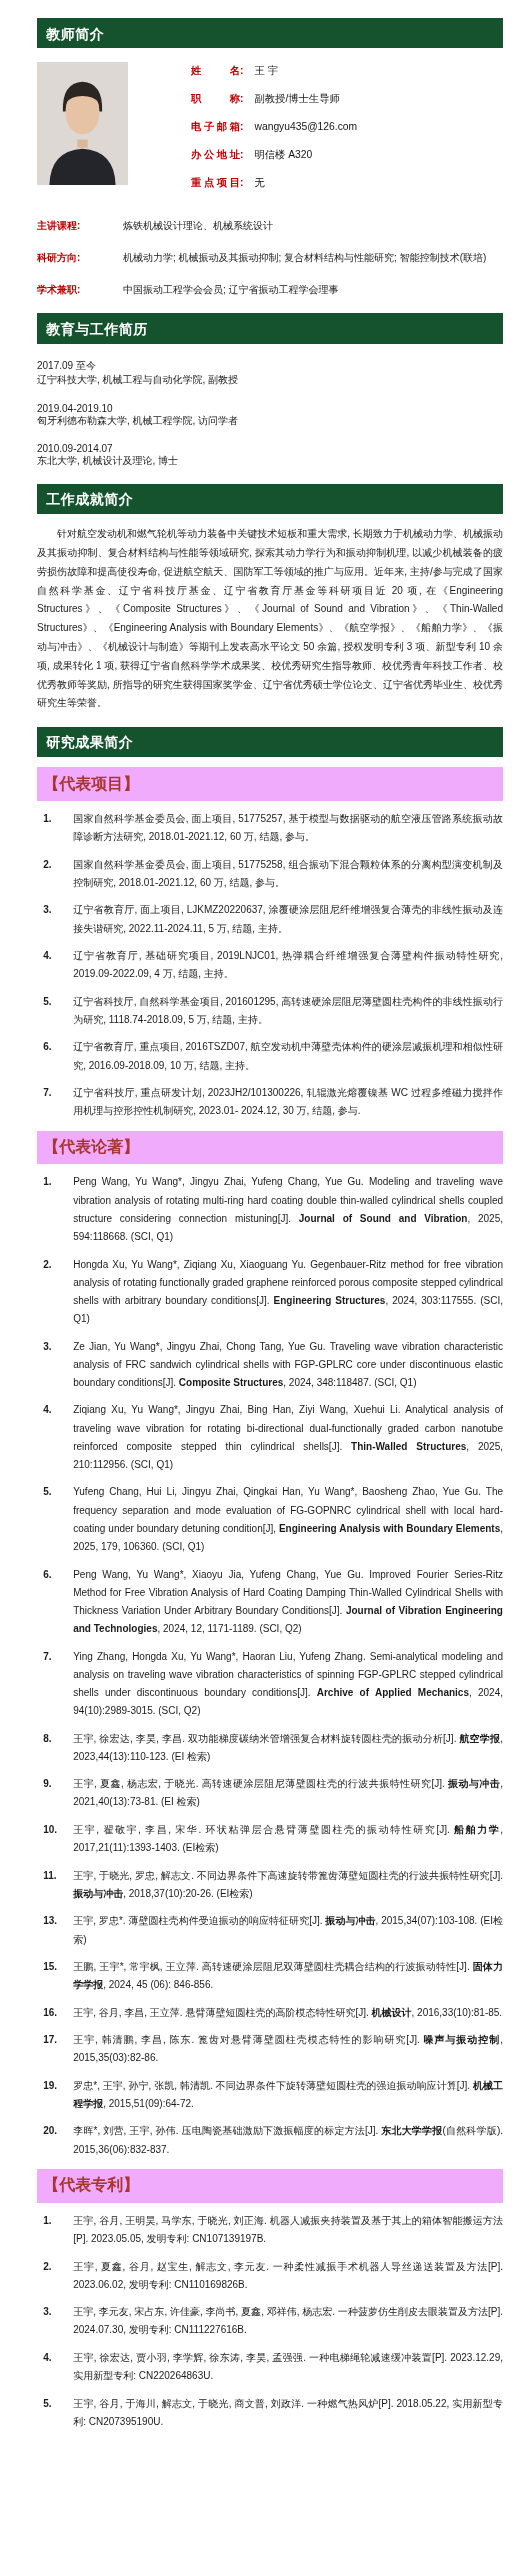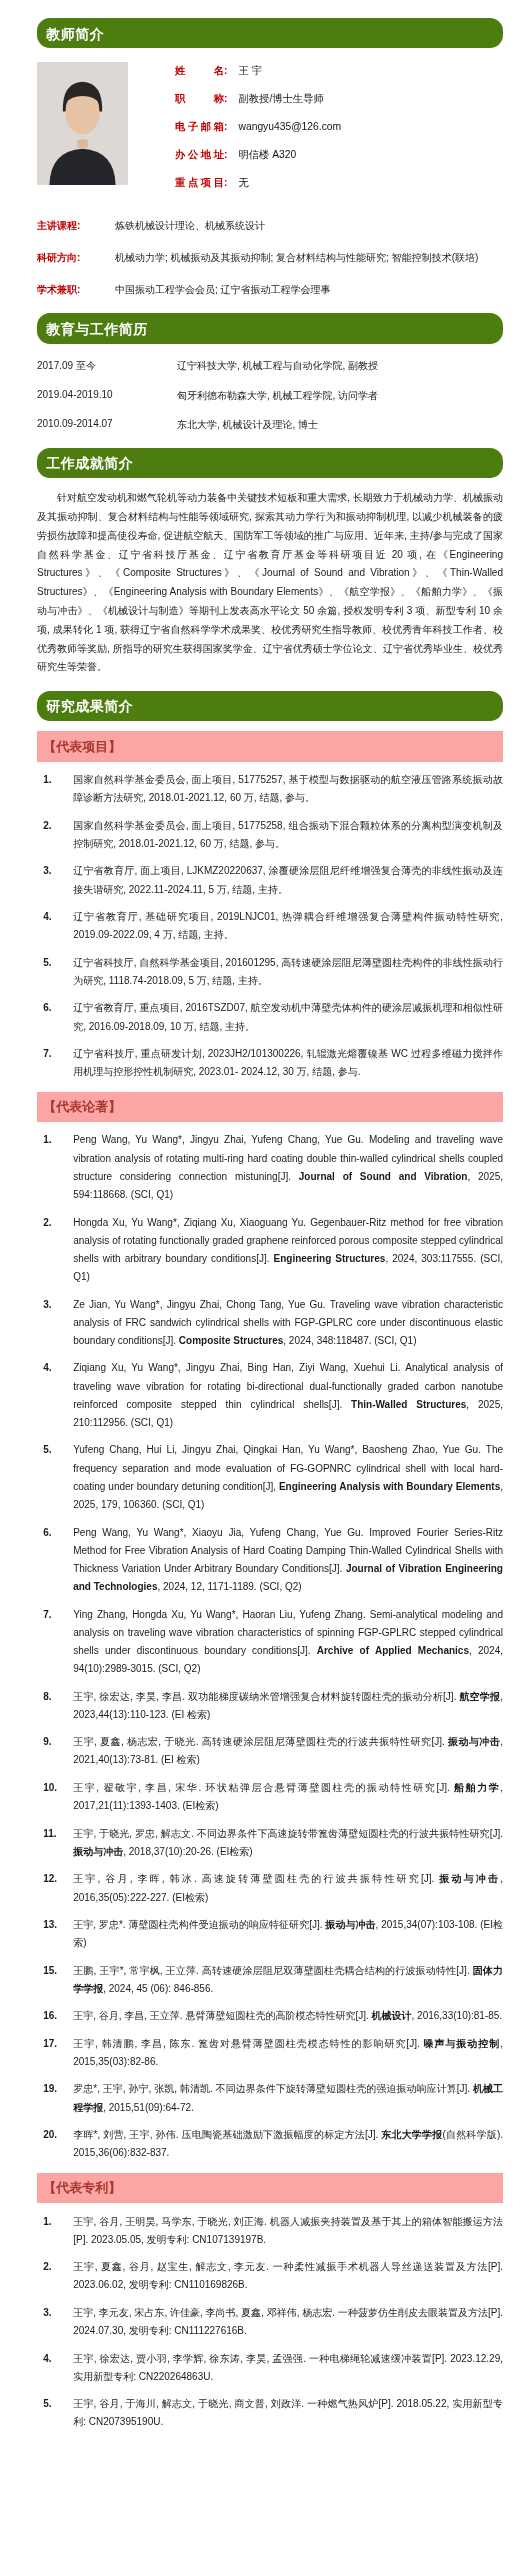--- a/index.html
+++ b/index.html
@@ -5,48 +5,48 @@
   html,body{margin:0;padding:0;background:#ffffff;}
   body{
     width:528px;
     font-family:"Liberation Sans","DejaVu Sans",sans-serif;
     color:#1b1b1b;
     -webkit-font-smoothing:antialiased;
   }
   .content{margin:0 25px 0 37px;padding-top:18px;padding-bottom:36px;}
   
   .sec-header{
-    background:#4d7c0f;color:#ffffff;font-weight:bold;
+    background:#14532d;color:#ffffff;font-weight:bold;
     font-size:14px;line-height:1;padding:8.8px 10.3px 7.7px 9.3px;
-    letter-spacing:0.5px;margin-top:13.4px;border-radius:13px;
+    letter-spacing:0.5px;margin-top:13.4px;
   }
   .sec-header:first-child{margin-top:0;}
   
   .profile-row{display:flex;margin:13.4px 0 5.2px 0;}
   .photo{width:91px;height:123px;flex:none;background:#ddd8d3;overflow:hidden;}
   .photo svg{display:block;width:100%;height:100%;}
   .fields{margin-left:47px;padding-top:2.1px;}
-  .field{font-size:10.3px;margin:0 0 14px 0;white-space:nowrap;}
+  .field{font-size:10.3px;margin:0 0 14px 16px;white-space:nowrap;}
   .flabel{color:#C00000;font-weight:bold;display:inline-block;width:49px;text-align:justify;text-align-last:justify;}
   .fcolon{color:#C00000;font-weight:bold;margin-right:8.2px;}
   .fvalue{color:#141414;}
   
-  .kv-row{display:flex;font-size:10px;line-height:1.95;margin:12.4px 0;}
+  .kv-row{display:flex;font-size:10px;line-height:1.95;margin:12.4px 0;gap:8px;}
   .kv-label{color:#C00000;font-weight:bold;width:78px;flex:none;}
   .kv-value{flex:1;text-align:justify;}
   
-  .edu-row{display:flex;font-size:10px;margin:15.5px 0;}
+  .edu-row{display:flex;font-size:10px;margin:15.5px 0;flex-direction:column;}
   .edu-period{width:140px;flex:none;}
   .edu-detail{flex:1;}
   
   .para{font-size:10px;line-height:1.88;text-align:justify;text-indent:2em;margin:11.3px 0 5.2px 0;}
   
   .subhead{
-    background:#fca5a5;color:#A93630;font-weight:bold;
-    font-size:13px;padding:6.2px 6.2px;margin:10.3px 0 4.1px 0;
+    background:#f0abfc;color:#A93630;font-weight:bold;
+    font-size:16px;padding:6.2px 6.2px;margin:10.3px 0 4.1px 0;
   }
   
   .item{display:flex;font-size:10px;line-height:1.82;margin:9.3px 0;}
   .item-num{width:30px;flex:none;font-weight:bold;padding-left:6.2px;}
   .item-body{flex:1;text-align:justify;}
   .journal{font-weight:bold;}
 </style>
 </head>
 <body>
 
@@ -229,24 +229,20 @@
       <div class="item">
         <div class="item-num">10.</div>
         <div class="item-body"><span>王宇, 翟敬宇, 李昌, 宋华. 环状粘弹层合悬臂薄壁圆柱壳的振动特性研究[J]. </span><span class="journal">船舶力学</span><span>, 2017,21(11):1393-1403. (EI检索)</span></div>
       </div>
 
       <div class="item">
         <div class="item-num">11.</div>
         <div class="item-body"><span>王宇, 于晓光, 罗忠, 解志文. 不同边界条件下高速旋转带篦齿薄壁短圆柱壳的行波共振特性研究[J]. </span><span class="journal">振动与冲击</span><span>, 2018,37(10):20-26. (EI检索)</span></div>
       </div>
 
-      <div class="item">
-        <div class="item-num">12.</div>
-        <div class="item-body"><span>王宇, 谷月, 李晖, 韩冰. 高速旋转薄壁圆柱壳的行波共振特性研究[J]. </span><span class="journal">振动与冲击</span><span>, 2016,35(05):222-227. (EI检索)</span></div>
-      </div>
 
       <div class="item">
         <div class="item-num">13.</div>
         <div class="item-body"><span>王宇, 罗忠*. 薄壁圆柱壳构件受迫振动的响应特征研究[J]. </span><span class="journal">振动与冲击</span><span>, 2015,34(07):103-108. (EI检索)</span></div>
       </div>
 
 
       <div class="item">
         <div class="item-num">15.</div>
         <div class="item-body"><span>王鹏, 王宇*, 常宇枫, 王立萍. 高转速硬涂层阻尼双薄壁圆柱壳耦合结构的行波振动特性[J]. </span><span class="journal">固体力学学报</span><span>, 2024, 45 (06): 846-856.</span></div>

